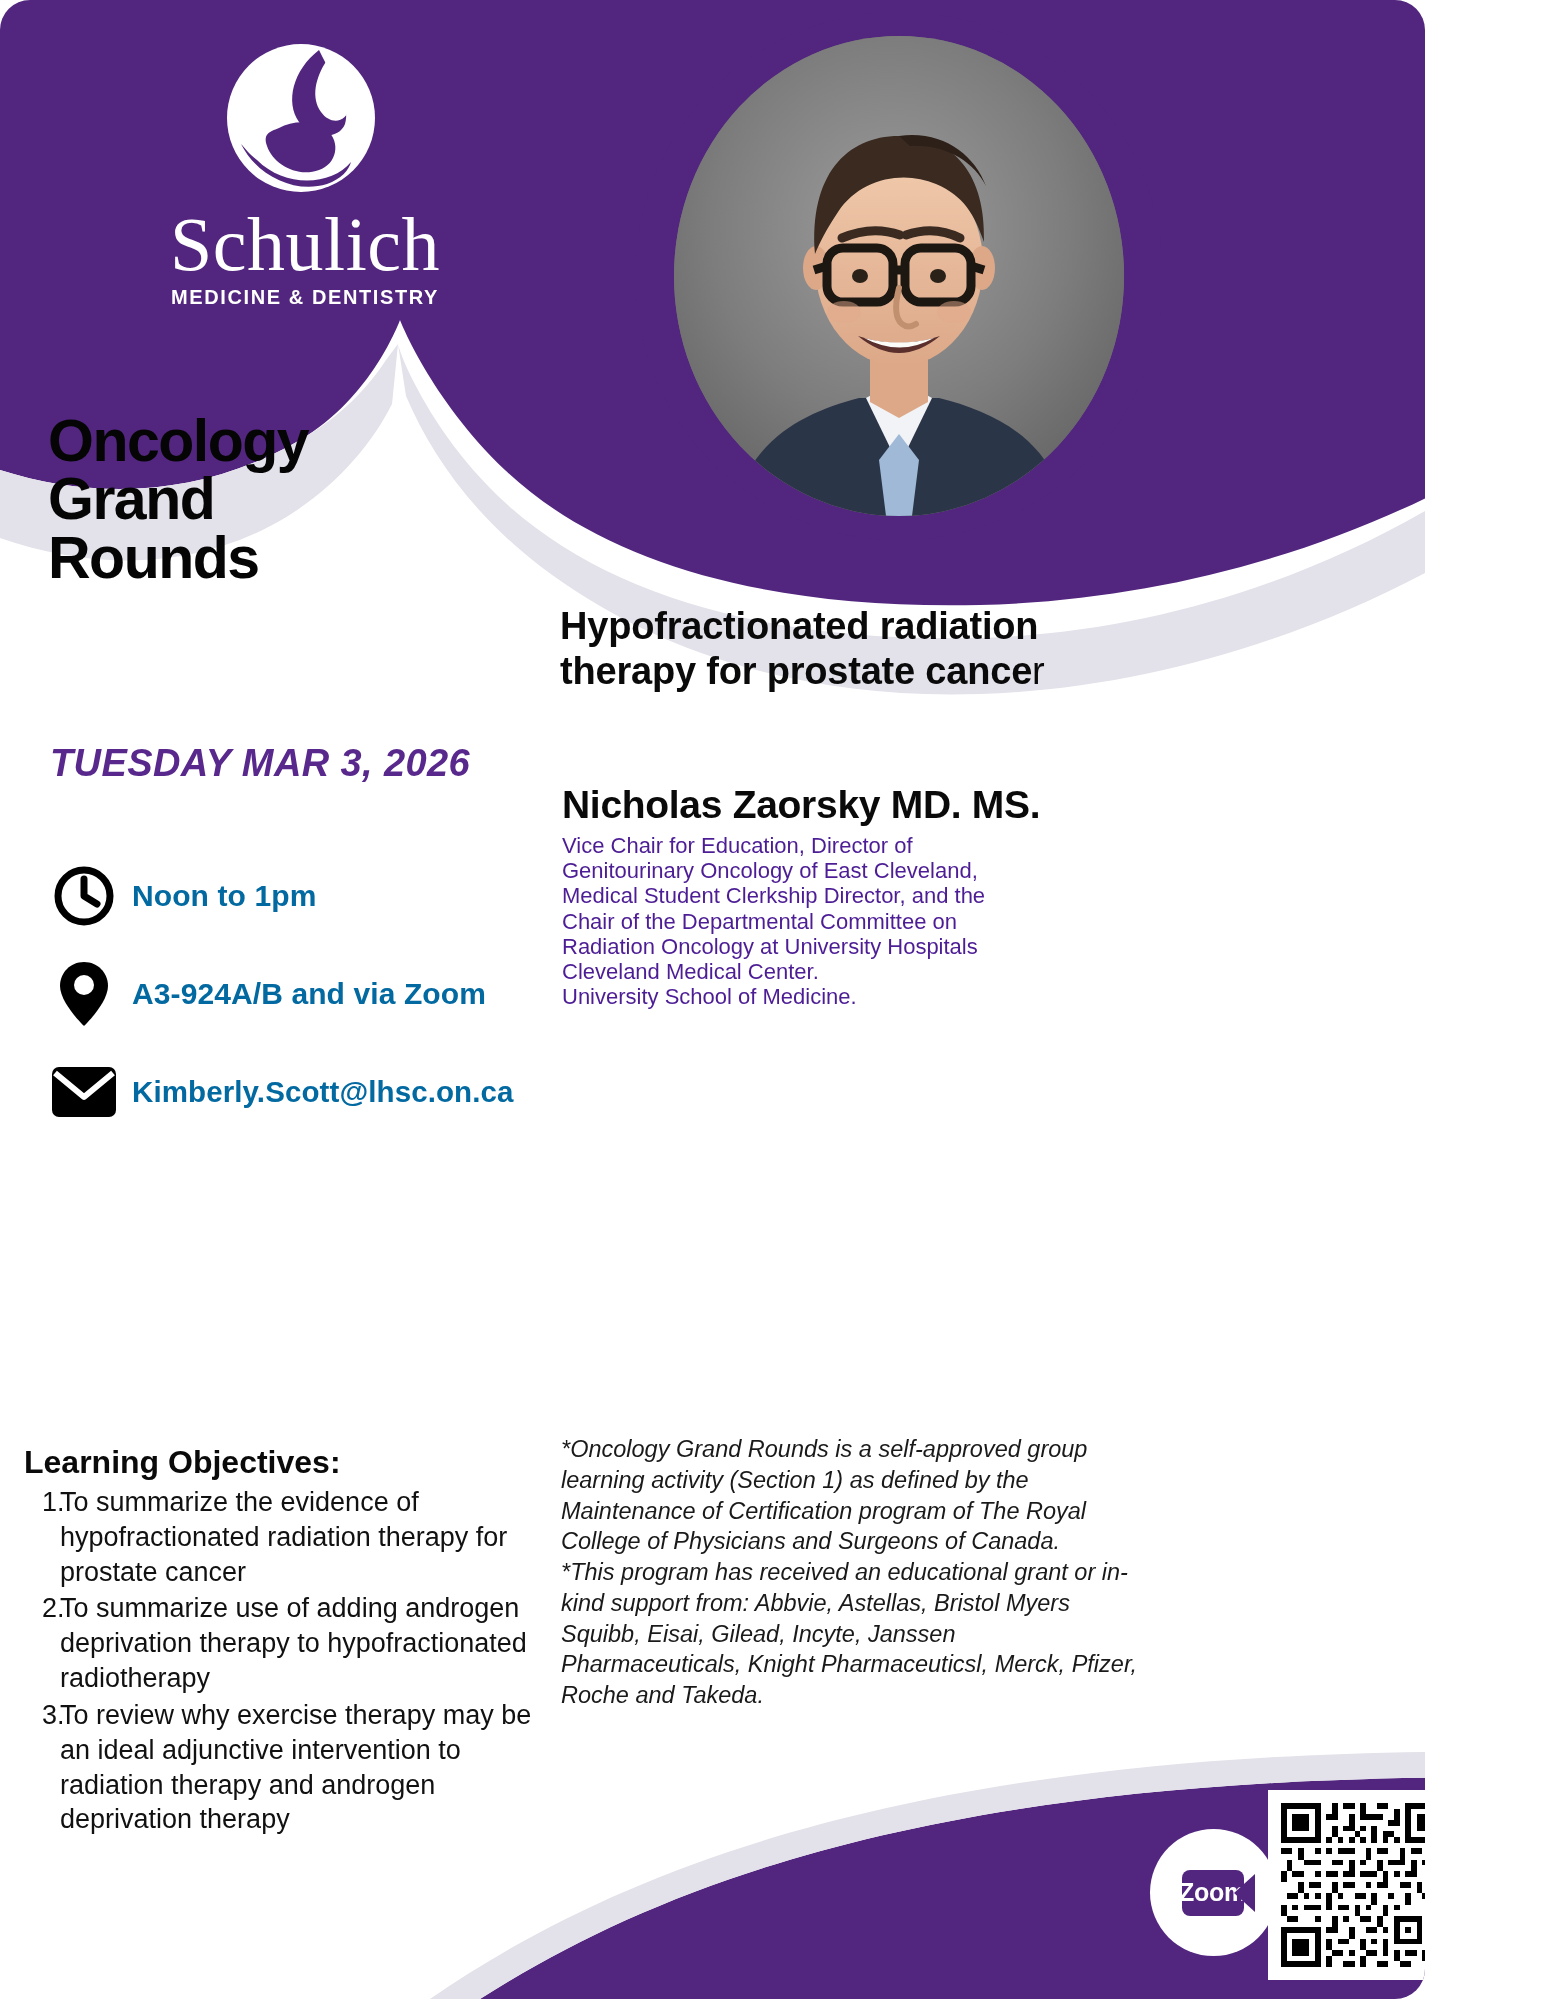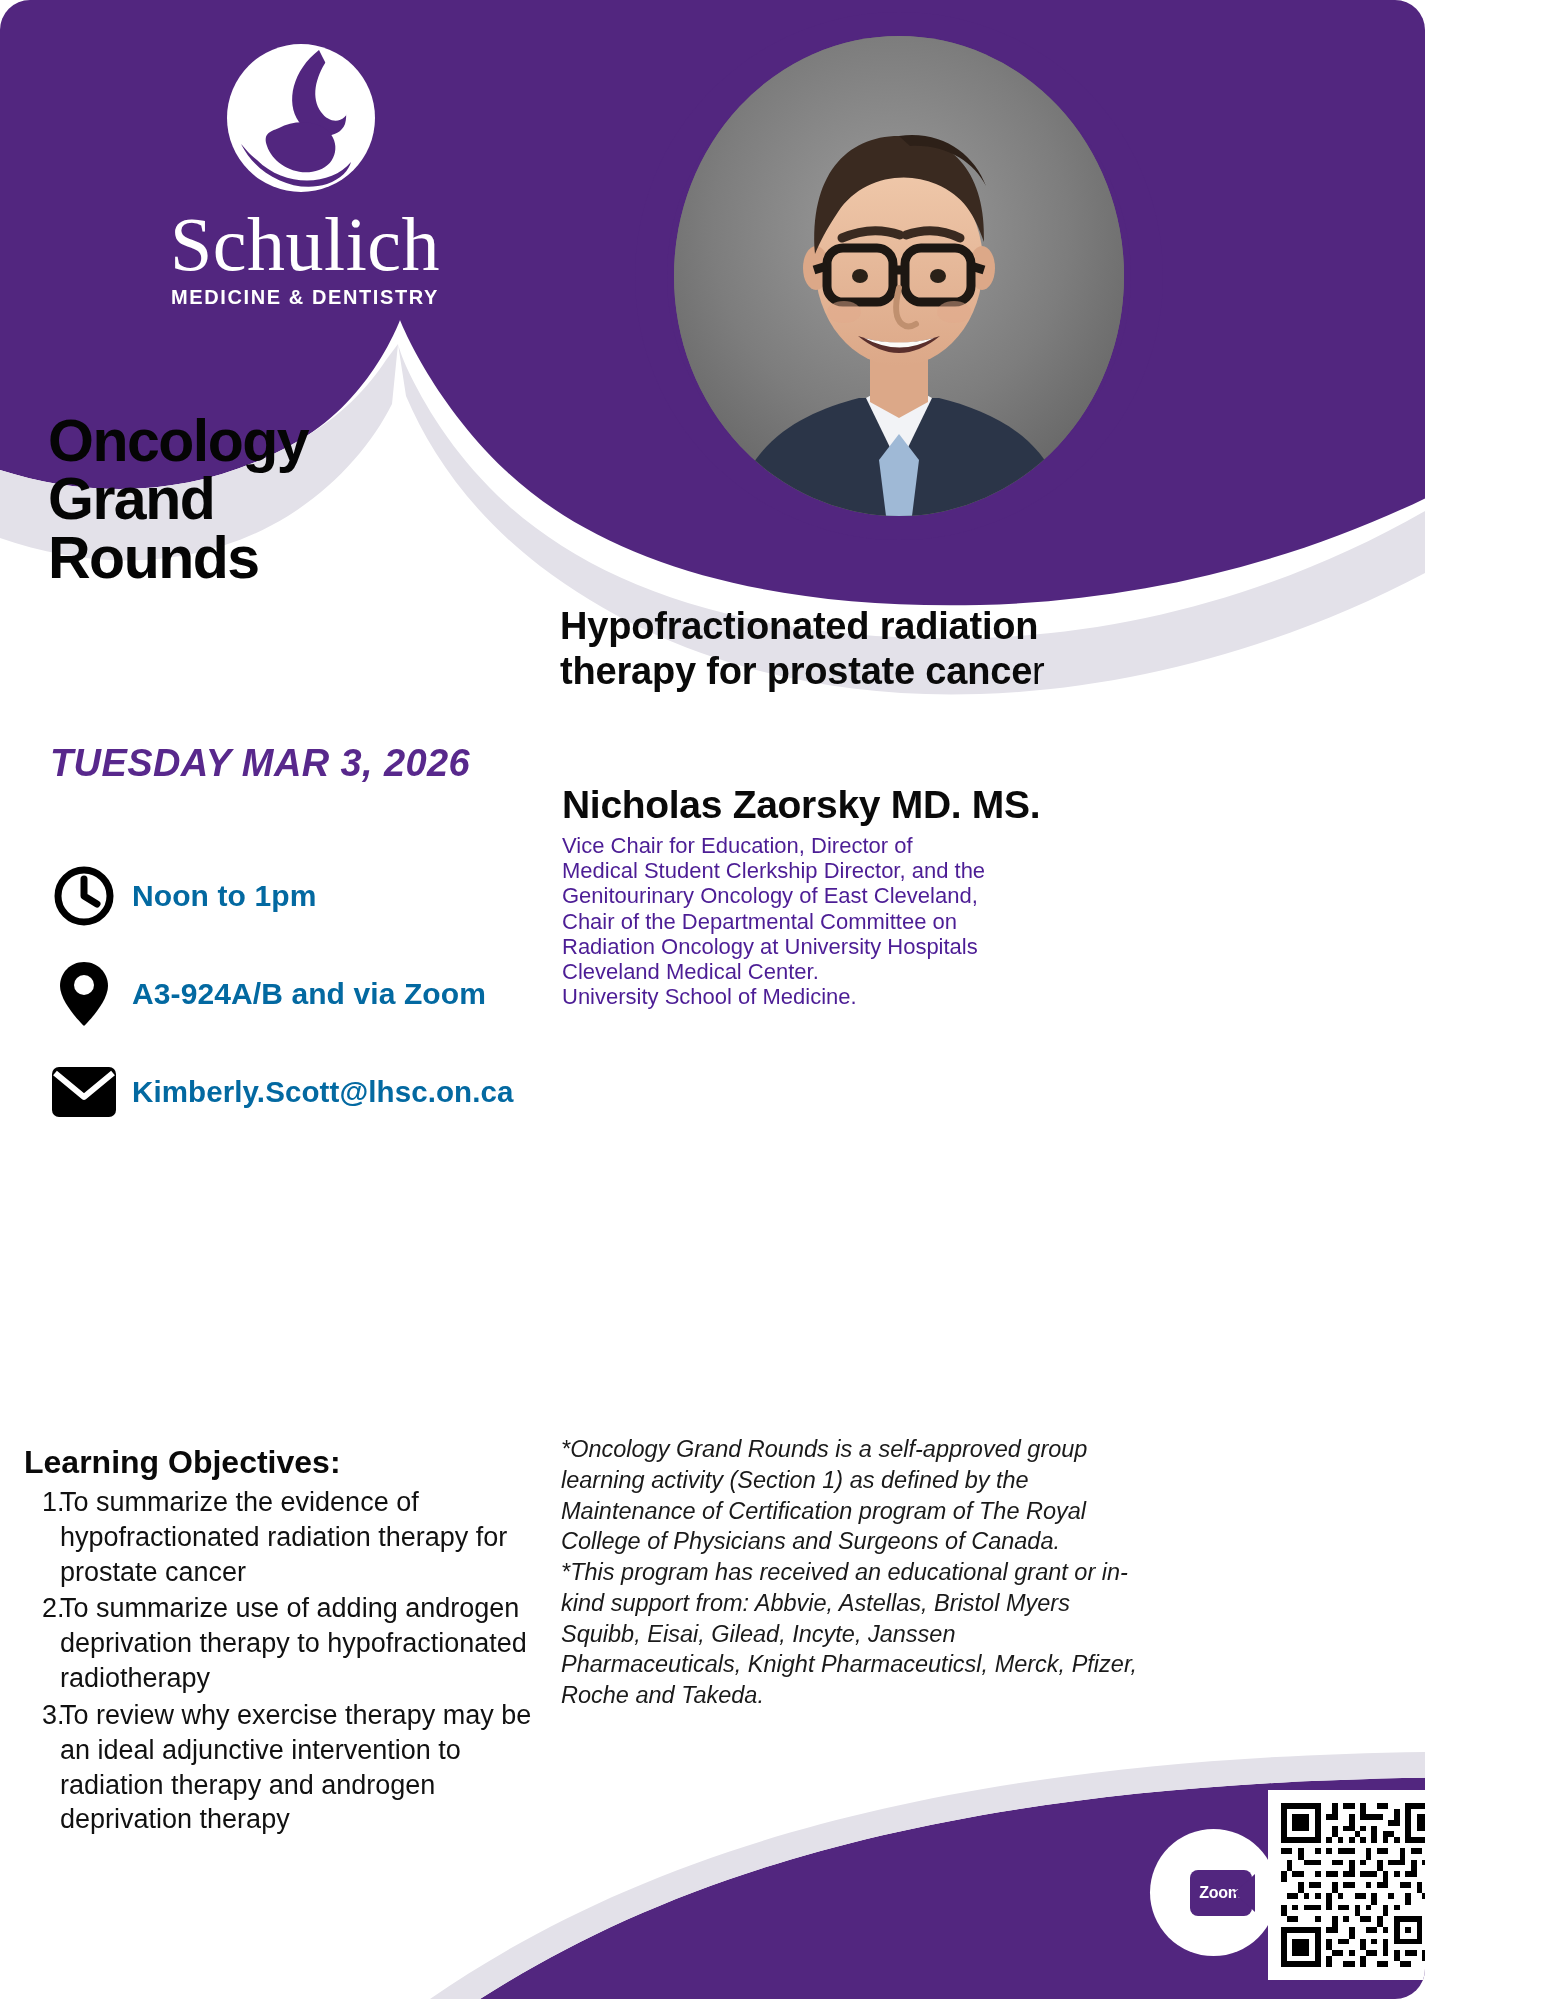--- a/index.html
+++ b/index.html
@@ -205,26 +205,26 @@
     height: 127px;
     border-radius: 50%;
     background: #ffffff;
     display: flex;
     align-items: center;
     justify-content: center;
     z-index: 8;
   }
   .zoom-cam { position: relative; width: 80px; height: 46px; }
   .zoom-body {
-    position: absolute; left: 16px; top: 0;
+    position: absolute; left: 8px; top: 0;
     width: 62px; height: 46px;
     background: #52267f;
     border-radius: 8px;
     color: #ffffff;
-    font-size: 16px;
+    font-size: 25px;
     font-weight: bold;
     display: flex; align-items: center; justify-content: center;
     letter-spacing: -0.2px;
   }
   .zoom-lens {
     position: absolute; left: 60px; top: 4px;
     width: 0; height: 0;
     border-top: 19px solid transparent;
     border-bottom: 19px solid transparent;
     border-right: 21px solid #52267f;
@@ -409,22 +409,22 @@
         <span class="lo-text">To review why exercise therapy may be an ideal adjunctive intervention to radiation therapy and androgen deprivation therapy</span>
       </li>
     </ol>
   </div>
 
   <div class="talk-title"><span>Hypofractionated radiation therapy for prostate cance</span><span class="tail">r</span></div>
 
   <div class="speaker-name">Nicholas Zaorsky MD. MS.</div>
   <div class="speaker-bio">
     <p>Vice Chair for Education, Director of</p>
+    <p>Genitourinary Oncology of East Cleveland,</p>
     <p>Medical Student Clerkship Director, and the</p>
-    <p>Genitourinary Oncology of East Cleveland,</p>
     <p>Chair of the Departmental Committee on</p>
     <p>Radiation Oncology at University Hospitals</p>
     <p>Cleveland Medical Center.</p>
     <p>University School of Medicine.</p>
   </div>
 
   <div class="disclaimer">
     <p>*Oncology Grand Rounds is a self-approved group learning activity (Section 1) as defined by the Maintenance of Certification program of The Royal College of Physicians and Surgeons of Canada.</p>
     <p>*This program has received an educational grant or in-kind support from:  Abbvie, Astellas, Bristol Myers Squibb, Eisai, Gilead, Incyte, Janssen Pharmaceuticals, Knight Pharmaceuticsl, Merck, Pfizer, Roche and Takeda.</p>
   </div>

